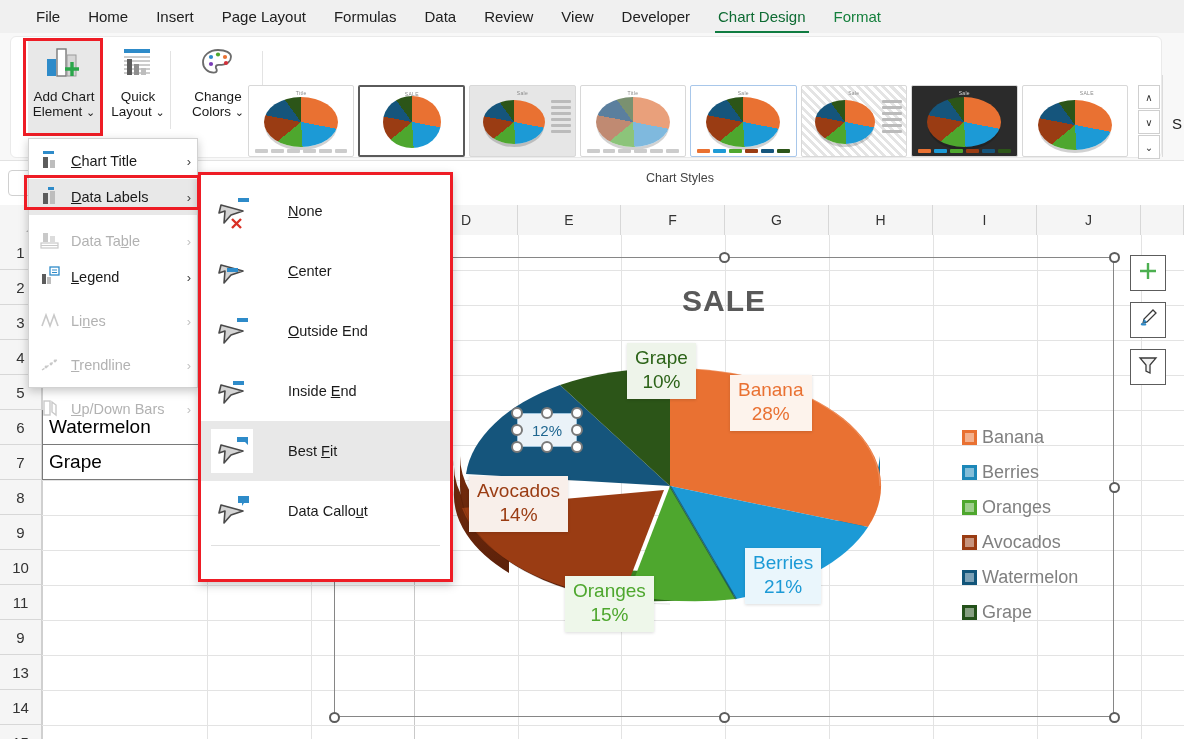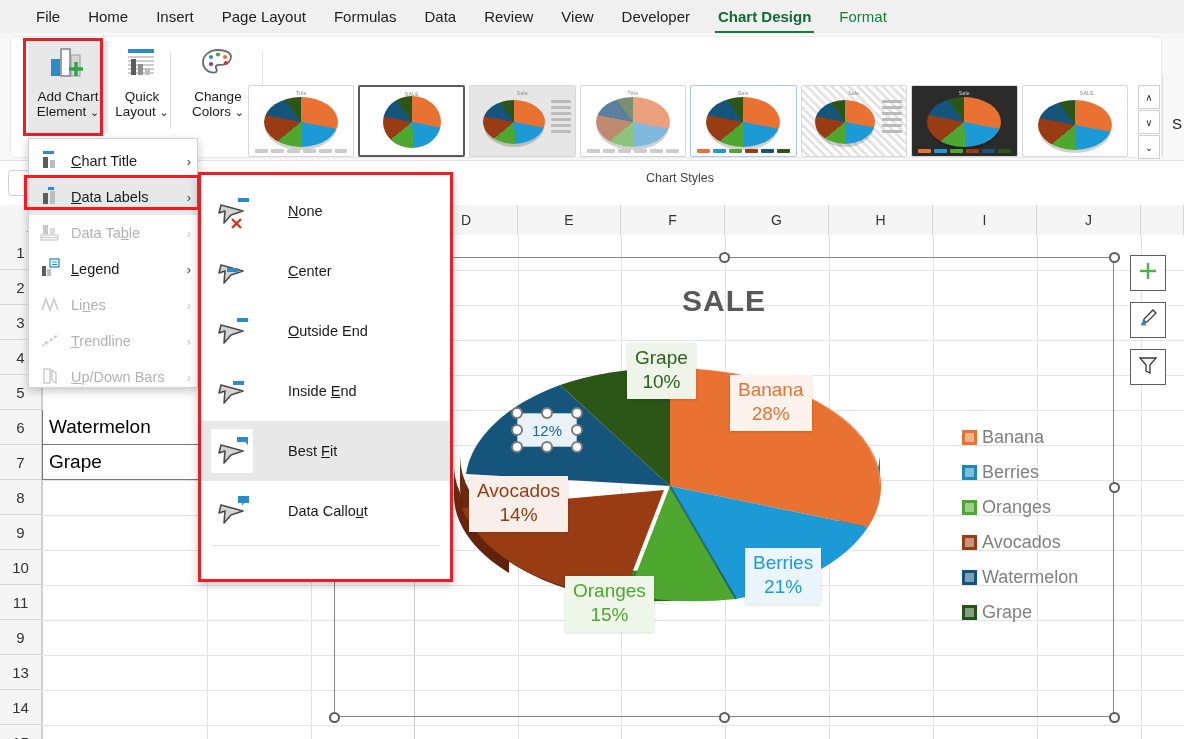--- a/index.html
+++ b/index.html
@@ -14,39 +14,39 @@
   
   #ribbon-tabs{
     position:absolute; left:0; top:0; width:1184px; height:33px;
     background:#f0f0f0; display:flex; align-items:center;
     padding-left:22px; gap:0px;
   }
   .tab{
     font-size:15px; color:#202020; padding:4px 14px; cursor:default;
     white-space:nowrap; position:relative;
   }
-  .tab.active{ color:#0e6b33; font-weight:bold; }
+  .tab.active{ color:#0e6b33; font-weight:normal; }
   .tab.active::after{
     content:""; position:absolute; left:11px; right:11px; bottom:-4px;
     height:2.5px; background:#107c41;
   }
   .tab.green{ color:#15803d; }
 
   
   #ribbon-body{
     position:absolute; left:0; top:33px; width:1184px; height:128px;
     background:#f8f8f8; border-bottom:1px solid #e2e2e2;
   }
   #ribbon-surface{
     position:absolute; left:10px; top:3px; width:1152px; height:122px;
     background:#ffffff; border-radius:6px; border:1px solid #eaeaea;
   }
 
   .bigbtn{
-    position:absolute; top:8px; width:80px; height:92px;
+    position:absolute; top:8px; width:72px; height:92px;
     display:flex; flex-direction:column; align-items:center;
     justify-content:flex-start; padding-top:6px; cursor:default;
   }
   .bigbtn .lbl{
     font-size:13.5px; color:#1a1a1a; text-align:center; line-height:15px;
     margin-top:6px;
   }
   #btn-add-chart-element{ left:28px; background:#e8e8e8; }
   #btn-quick-layout{ left:102px; }
   #btn-change-colors{ left:180px; width:76px; }
@@ -206,21 +206,21 @@
   
   #menu-add-element{
     position:absolute; left:28px; top:138px; width:170px; height:250px;
     background:#ffffff; border:1px solid #d2d2d2;
     box-shadow:0 3px 9px rgba(0,0,0,.22); z-index:60; padding:4px 0;
   }
   .mi{
     height:36px; display:flex; align-items:center; padding:0 6px 0 10px;
     font-size:14.5px; color:#1a1a1a; cursor:default; position:relative;
   }
-  .mi.disabled{ color:#b2b2b2; }
+  .mi.disabled{ color:#b2b2b2;margin-top:8px; }
   .mi .mico{
     width:24px; height:22px; margin-right:8px; flex:0 0 auto; position:relative;
   }
   .mi .mtxt{ flex:1 1 auto; }
   .mi .mtxt u{ text-decoration:underline; }
   .mi .arr{ font-size:13px; color:#444; margin-left:4px; }
   .mi.disabled .arr{ color:#c4c4c4; }
   .mi.hi{ background:#e8e8e8; }
 
   #redbox-datalabels{ left:24px; top:175px; width:176px; height:35px; z-index:70; }

